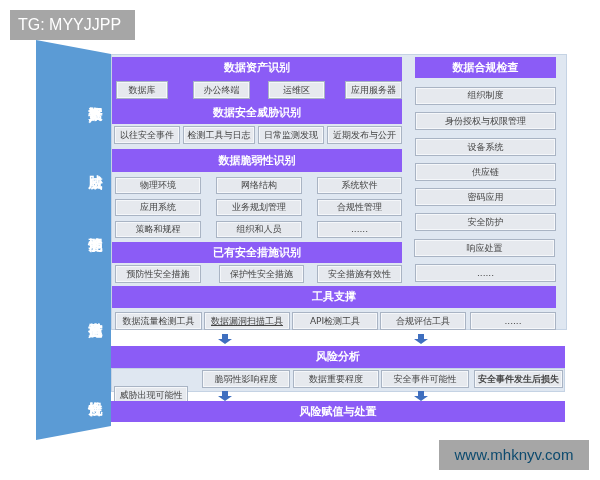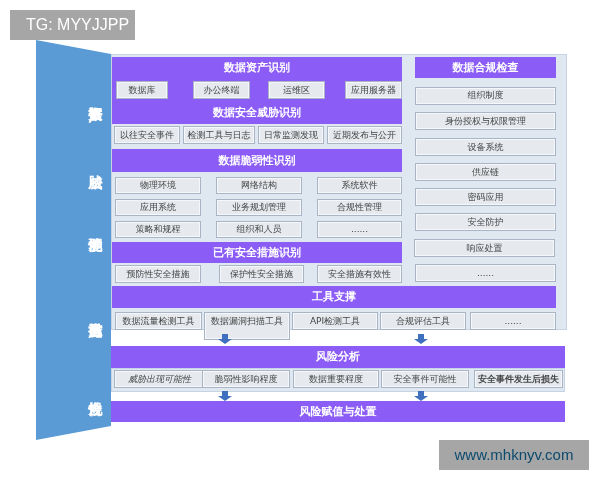--- a/index.html
+++ b/index.html
@@ -2,21 +2,21 @@
 <html><head>
 <meta charset="utf-8">
 <style>
   * { box-sizing: border-box; margin: 0; padding: 0; }
   body {
     width: 600px; height: 480px; background: #ffffff; position: relative; overflow: hidden;
     font-family: "DejaVu Sans", "Liberation Sans", sans-serif;
   }
   .wm-tg {
     position: absolute; left: 10px; top: 10px; width: 125px; height: 30px;
-    background: #a6a6a6; color: #ffffff; font-size: 16px; line-height: 30px; padding-left: 16px;
+    background: #a6a6a6; color: #ffffff; font-size: 16px; line-height: 30px; padding-left: 8px;
     font-family: "Liberation Sans", sans-serif; z-index: 5;
   }
   .wm-url {
     position: absolute; left: 439px; top: 440px; width: 150px; height: 30px;
     background: #a6a6a6; color: #0c4a6e; font-size: 15px; line-height: 30px; text-align: center;
     font-family: "Liberation Sans", sans-serif; z-index: 5;
   }
   .left-bar {
     position: absolute; left: 36px; top: 40px; width: 75px; height: 400px;
     background: #5b9bd5;
@@ -102,31 +102,31 @@
 <div class="cell" style="left:415px;top:112px;width:141px;height:18px;line-height:16px;">身份授权与权限管理</div>
 <div class="cell" style="left:415px;top:138px;width:141px;height:18px;line-height:16px;">设备系统</div>
 <div class="cell" style="left:415px;top:163px;width:141px;height:18px;line-height:16px;">供应链</div>
 <div class="cell" style="left:415px;top:188px;width:141px;height:18px;line-height:16px;">密码应用</div>
 <div class="cell" style="left:415px;top:213px;width:141px;height:18px;line-height:16px;">安全防护</div>
 <div class="cell" style="left:414px;top:239px;width:141px;height:18px;line-height:16px;">响应处置</div>
 <div class="cell" style="left:415px;top:264px;width:141px;height:18px;line-height:16px;">......</div>
 
 <div class="hdr" style="left:112px;top:286px;width:444px;height:22px;line-height:22px;">工具支撑</div>
 <div class="cell" style="left:115px;top:312px;width:87px;height:18px;line-height:16px;">数据流量检测工具</div>
-<div class="cell" style="left:204px;top:312px;width:86px;height:28px;line-height:16px;">数据漏洞扫描工具</div>
+<div class="cell" style="left:204px;top:312px;width:86px;height:18px;line-height:16px;text-decoration:underline;">数据漏洞扫描工具</div>
 <div class="cell" style="left:292px;top:312px;width:86px;height:18px;line-height:16px;">API检测工具</div>
 <div class="cell" style="left:380px;top:312px;width:86px;height:18px;line-height:16px;">合规评估工具</div>
 <div class="cell" style="left:470px;top:312px;width:86px;height:18px;line-height:16px;">......</div>
 
 <div class="arrow" style="left:218px;top:334px;"></div>
 <div class="arrow" style="left:414px;top:334px;"></div>
 
 <div class="hdr" style="left:111px;top:346px;width:454px;height:22px;line-height:22px;">风险分析</div>
 <div class="row-bg" style="left:111px;top:368px;width:454px;height:24px;"></div>
-<div class="cell" style="left:114px;top:370px;width:91px;height:18px;line-height:16px;font-style:italic;">威胁出现可能性</div>
+<div class="cell" style="left:114px;top:386px;width:74px;height:18px;line-height:16px;">威胁出现可能性</div>
 <div class="cell" style="left:202px;top:370px;width:88px;height:18px;line-height:16px;">脆弱性影响程度</div>
 <div class="cell" style="left:293px;top:370px;width:86px;height:18px;line-height:16px;">数据重要程度</div>
 <div class="cell" style="left:381px;top:370px;width:88px;height:18px;line-height:16px;">安全事件可能性</div>
 <div class="cell" style="left:474px;top:370px;width:89px;height:18px;line-height:16px;font-weight:bold;">安全事件发生后损失</div>
 
 <div class="arrow" style="left:218px;top:391px;"></div>
 <div class="arrow" style="left:414px;top:391px;"></div>
 
 <div class="hdr" style="left:111px;top:401px;width:454px;height:21px;line-height:21px;">风险赋值与处置</div>
 

